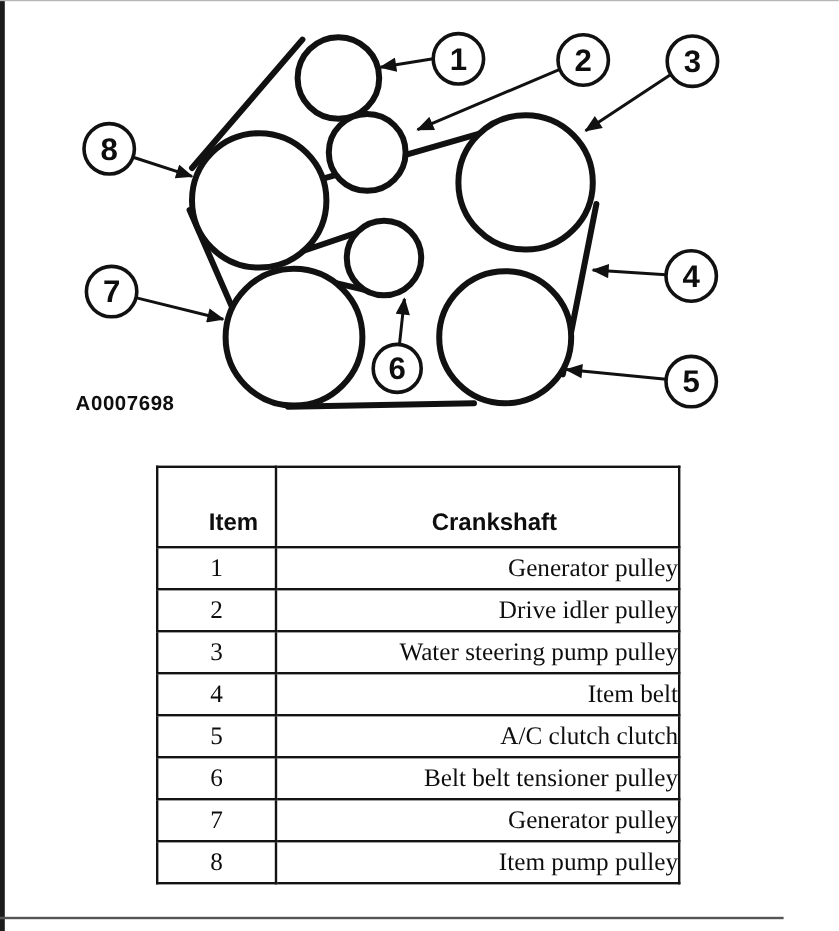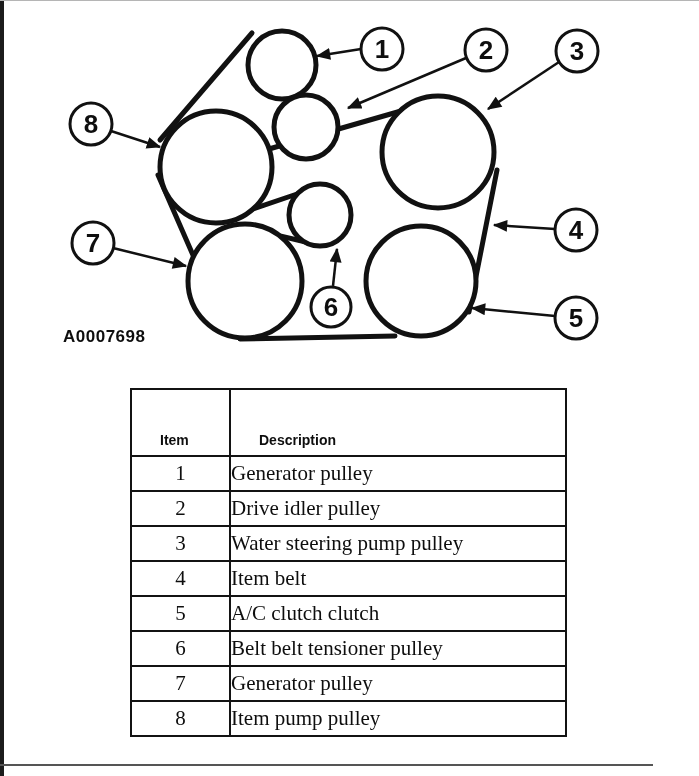--- a/index.html
+++ b/index.html
@@ -14,28 +14,28 @@
   .fig-code{
     position:absolute;left:63px;top:327px;
     font-weight:bold;font-size:17px;letter-spacing:0.5px;color:#0e0e0e;text-align:right;
   }
   table.parts{
     position:absolute;left:130px;top:388px;width:437px;
     border-collapse:collapse;table-layout:fixed;color:#0e0e0e;
   }
   table.parts td,table.parts th{border:2px solid #131313;background:#fff;}
   table.parts th{
-    font-family:"Liberation Sans",sans-serif;font-weight:bold;font-size:14px;
-    text-align:left;vertical-align:bottom;height:58px;padding:0 0 7px 28px;
+    font-family:"Liberation Sans",sans-serif;font-weight:bold;font-size:20px;
+    text-align:center;vertical-align:bottom;height:58px;padding:0 0 7px 28px;
   }
   table.parts td{
     font-family:"Liberation Serif",serif;font-size:21px;height:33px;padding:0;
   }
   td.item-cell{text-align:center;}
-  td.desc-cell{text-align:left;padding-left:12px;}
+  td.desc-cell{text-align:right;padding-left:12px;}
   col.c-item{width:99px;}
   .callout-num{
     font-family:"Liberation Sans",sans-serif;font-weight:bold;font-size:26px;fill:#0e0e0e;
   }
 </style>
 </head>
 <body>
 
 <div class="left-strip"></div>
 <div class="top-line"></div>
@@ -117,21 +117,21 @@
 <div class="fig-code">A0007698</div>
 
 <table class="parts">
   <colgroup>
       <col class="c-item">
       <col>
     </colgroup>
   <thead>
     <tr>
       <th>Item</th>
-      <th>Description</th>
+      <th>Crankshaft</th>
     </tr>
   </thead>
   <tbody>
     <tr>
       <td class="item-cell">1</td>
       <td class="desc-cell">Generator pulley</td>
     </tr>
     <tr>
       <td class="item-cell">2</td>
       <td class="desc-cell">Drive idler pulley</td>

